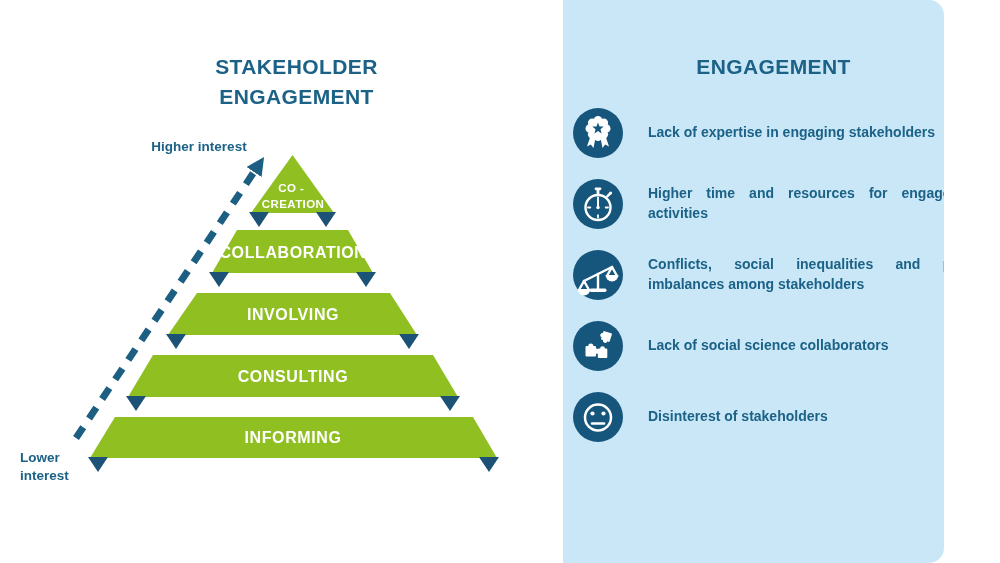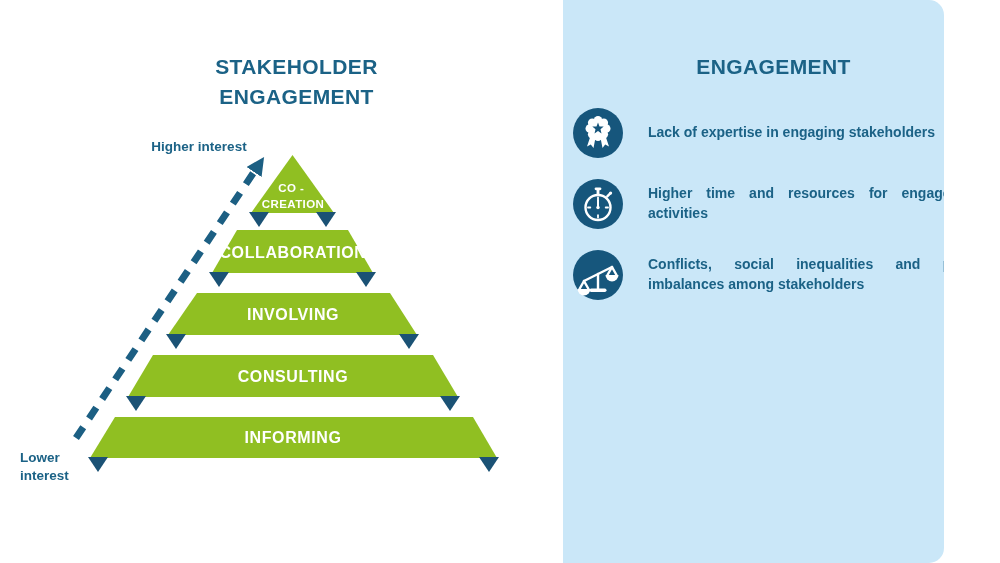--- a/index.html
+++ b/index.html
@@ -162,17 +162,49 @@
                 <line x1="39" y1="17" x2="43.5" y2="25"></line>
             </g>
             <path d="M4.5,39 A6.5 6.5 0 0 0 17.5,39 Z" fill="#ffffff"></path>
             <path d="M32.5,25 A6.5 6.5 0 0 0 45.5,25 Z" fill="#ffffff"></path>
             <rect x="16.5" y="38.6" width="17" height="3.4" rx="1.7" fill="#ffffff"></rect>
           </svg>
         </span>
         <p class="item-text">Conflicts, social inequalities and power imbalances among stakeholders</p>
       </div>
 
-
+      <div class="item">
+        <span class="icon-circle">
+          <svg width="50" height="50" viewBox="0 0 50 50">
+            <circle cx="25" cy="25" r="25" fill="#16567c"></circle>
+            <g fill="#ffffff">
+              <rect x="12.5" y="25" width="10.5" height="10.5" rx="1"></rect>
+              <circle cx="17.8" cy="25.2" r="2.6"></circle>
+              <circle cx="23.2" cy="30.2" r="2.6"></circle>
+              <rect x="24.8" y="27.5" width="9.5" height="9.5" rx="1"></rect>
+              <circle cx="29.5" cy="27.7" r="2.4"></circle>
+              <g transform="rotate(18 33.5 15.5)">
+                <rect x="29" y="11" width="9" height="9" rx="1"></rect>
+                <circle cx="33.5" cy="20" r="2.2"></circle>
+                <circle cx="29.2" cy="15.5" r="2.2"></circle>
+              </g>
+            </g>
+          </svg>
+        </span>
+        <p class="item-text">Lack of social science collaborators</p>
+      </div>
+
+      <div class="item">
+        <span class="icon-circle">
+          <svg width="50" height="50" viewBox="0 0 50 50">
+            <circle cx="25" cy="25" r="25" fill="#16567c"></circle>
+            <circle cx="25" cy="25.5" r="13" fill="none" stroke="#ffffff" stroke-width="2.5"></circle>
+            <circle cx="19.5" cy="21.5" r="2.1" fill="#ffffff"></circle>
+            <circle cx="30.5" cy="21.5" r="2.1" fill="#ffffff"></circle>
+            <line x1="19" y1="31.5" x2="31" y2="31.5" stroke="#ffffff" stroke-width="2.5" stroke-linecap="round"></line>
+          </svg>
+        </span>
+        <p class="item-text">Disinterest of stakeholders</p>
+      </div>
 
     </div>
   </section>
 </div>
 
 </body></html>

